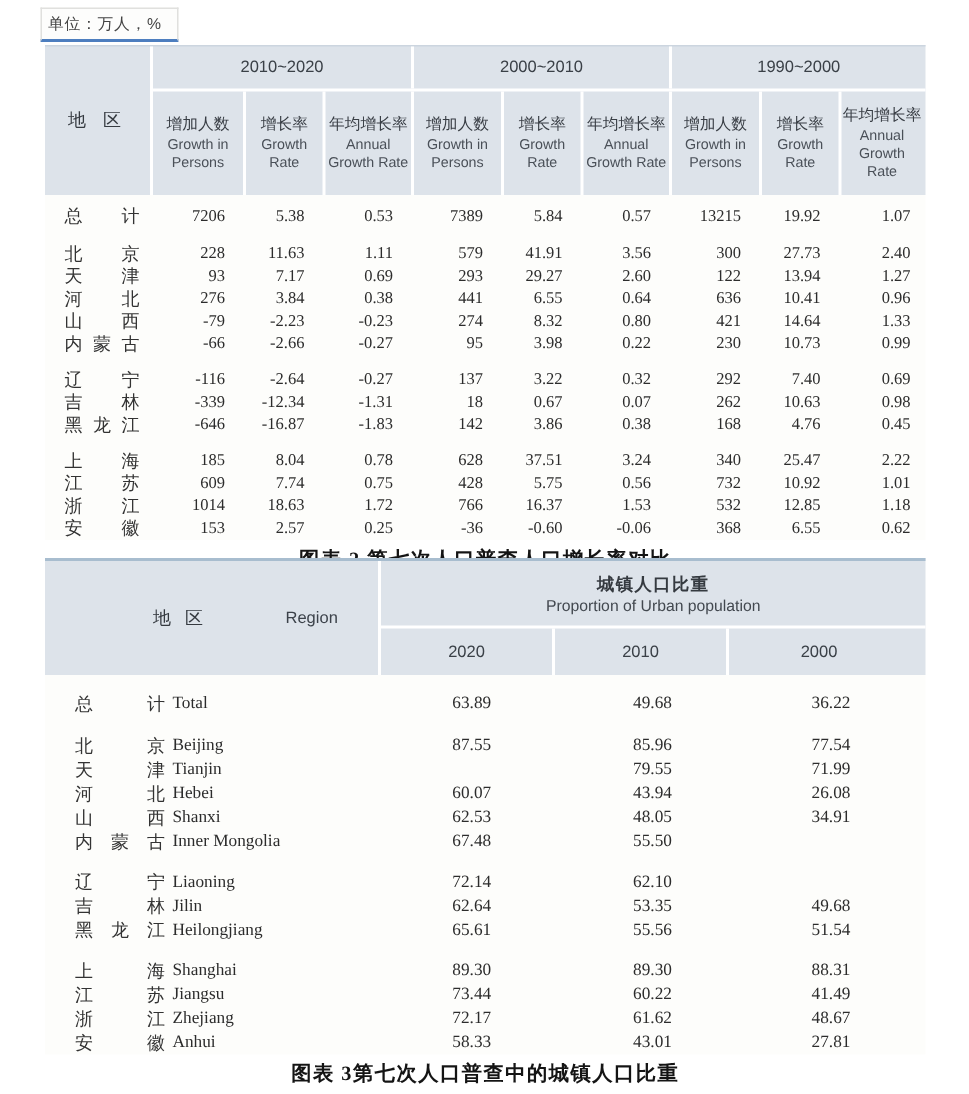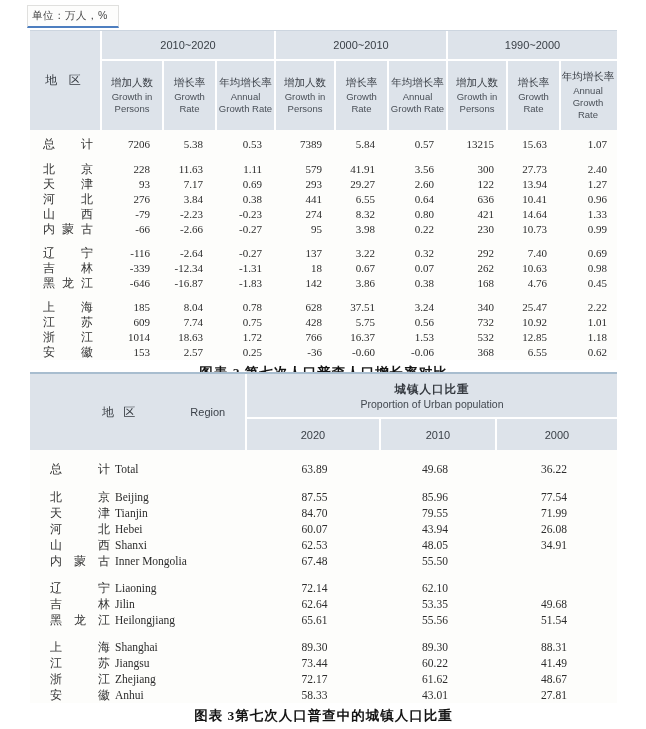--- a/index.html
+++ b/index.html
@@ -48,21 +48,21 @@
   .t2-left{width:222px;display:flex;align-items:center;padding-left:72px}
   .t2-left .cn{font-size:12px;color:#353a40;letter-spacing:3px}
   .t2-left .en{font-size:11px;color:#3c424a;margin-left:52px}
   .t2-right{flex:1;display:flex;flex-direction:column;border-left:2px solid #fff}
   .t2-group{height:45px;display:flex;flex-direction:column;align-items:center;justify-content:center;
             border-bottom:2px solid #fff}
   .t2-group .cn{font-size:11.5px;font-weight:bold;color:#353a40;letter-spacing:1px}
   .t2-group .en{font-size:10.5px;color:#42484f;margin-top:1px}
   .t2-years{display:flex;flex:1}
   .t2-year-cell{display:flex;align-items:center;justify-content:center;font-size:11px;color:#3a4047}
-  .t2-year-cell.y1{width:132px}
+  .t2-year-cell.y1{width:114px}
   .t2-year-cell.y2{width:116px;border-left:2px solid #fff}
   .t2-year-cell.y3{width:122px;border-left:2px solid #fff}
 
   .t2-body{position:relative;background:#fdfdfb;padding-top:11px}
   .t2-grp{margin-bottom:11px}
   .t2-grp:last-child{margin-bottom:0}
   .t2-row{position:relative;height:16px}
   .t2-row.total-row{height:17px}
   .t2-cn{position:absolute;left:20px;top:0;width:60px;display:flex;justify-content:space-between;
          font-size:12px;color:#333;line-height:16px}
@@ -134,21 +134,21 @@
               <span>总</span>
               <span>计</span>
             </span>
             <span class="t1-val" style="right: 467px;">7206</span>
             <span class="t1-val" style="right: 414px;">5.38</span>
             <span class="t1-val" style="right: 355px;">0.53</span>
             <span class="t1-val" style="right: 295px;">7389</span>
             <span class="t1-val" style="right: 242px;">5.84</span>
             <span class="t1-val" style="right: 183px;">0.57</span>
             <span class="t1-val" style="right: 123px;">13215</span>
-            <span class="t1-val" style="right: 70px;">15.63</span>
+            <span class="t1-val" style="right: 70px;">19.92</span>
             <span class="t1-val" style="right: 10px;">1.07</span>
           </div>
         </div>
         <div class="t1-grp">
           <div class="t1-row">
             <span class="region-cn">
               <span>北</span>
               <span>京</span>
             </span>
             <span class="t1-val" style="right: 467px;">228</span>
@@ -378,21 +378,20 @@
             <span class="t2-val" style="left: 222px; width: 125px;">87.55</span>
             <span class="t2-val" style="left: 347px; width: 116px;">85.96</span>
             <span class="t2-val" style="left: 463px; width: 122px;">77.54</span>
           </div>
           <div class="t2-row">
             <span class="t2-cn">
               <span>天</span>
               <span>津</span>
             </span>
             <span class="t2-en">Tianjin</span>
-            <span class="t2-val" style="left: 222px; width: 125px;">84.70</span>
             <span class="t2-val" style="left: 347px; width: 116px;">79.55</span>
             <span class="t2-val" style="left: 463px; width: 122px;">71.99</span>
           </div>
           <div class="t2-row">
             <span class="t2-cn">
               <span>河</span>
               <span>北</span>
             </span>
             <span class="t2-en">Hebei</span>
             <span class="t2-val" style="left: 222px; width: 125px;">60.07</span>

